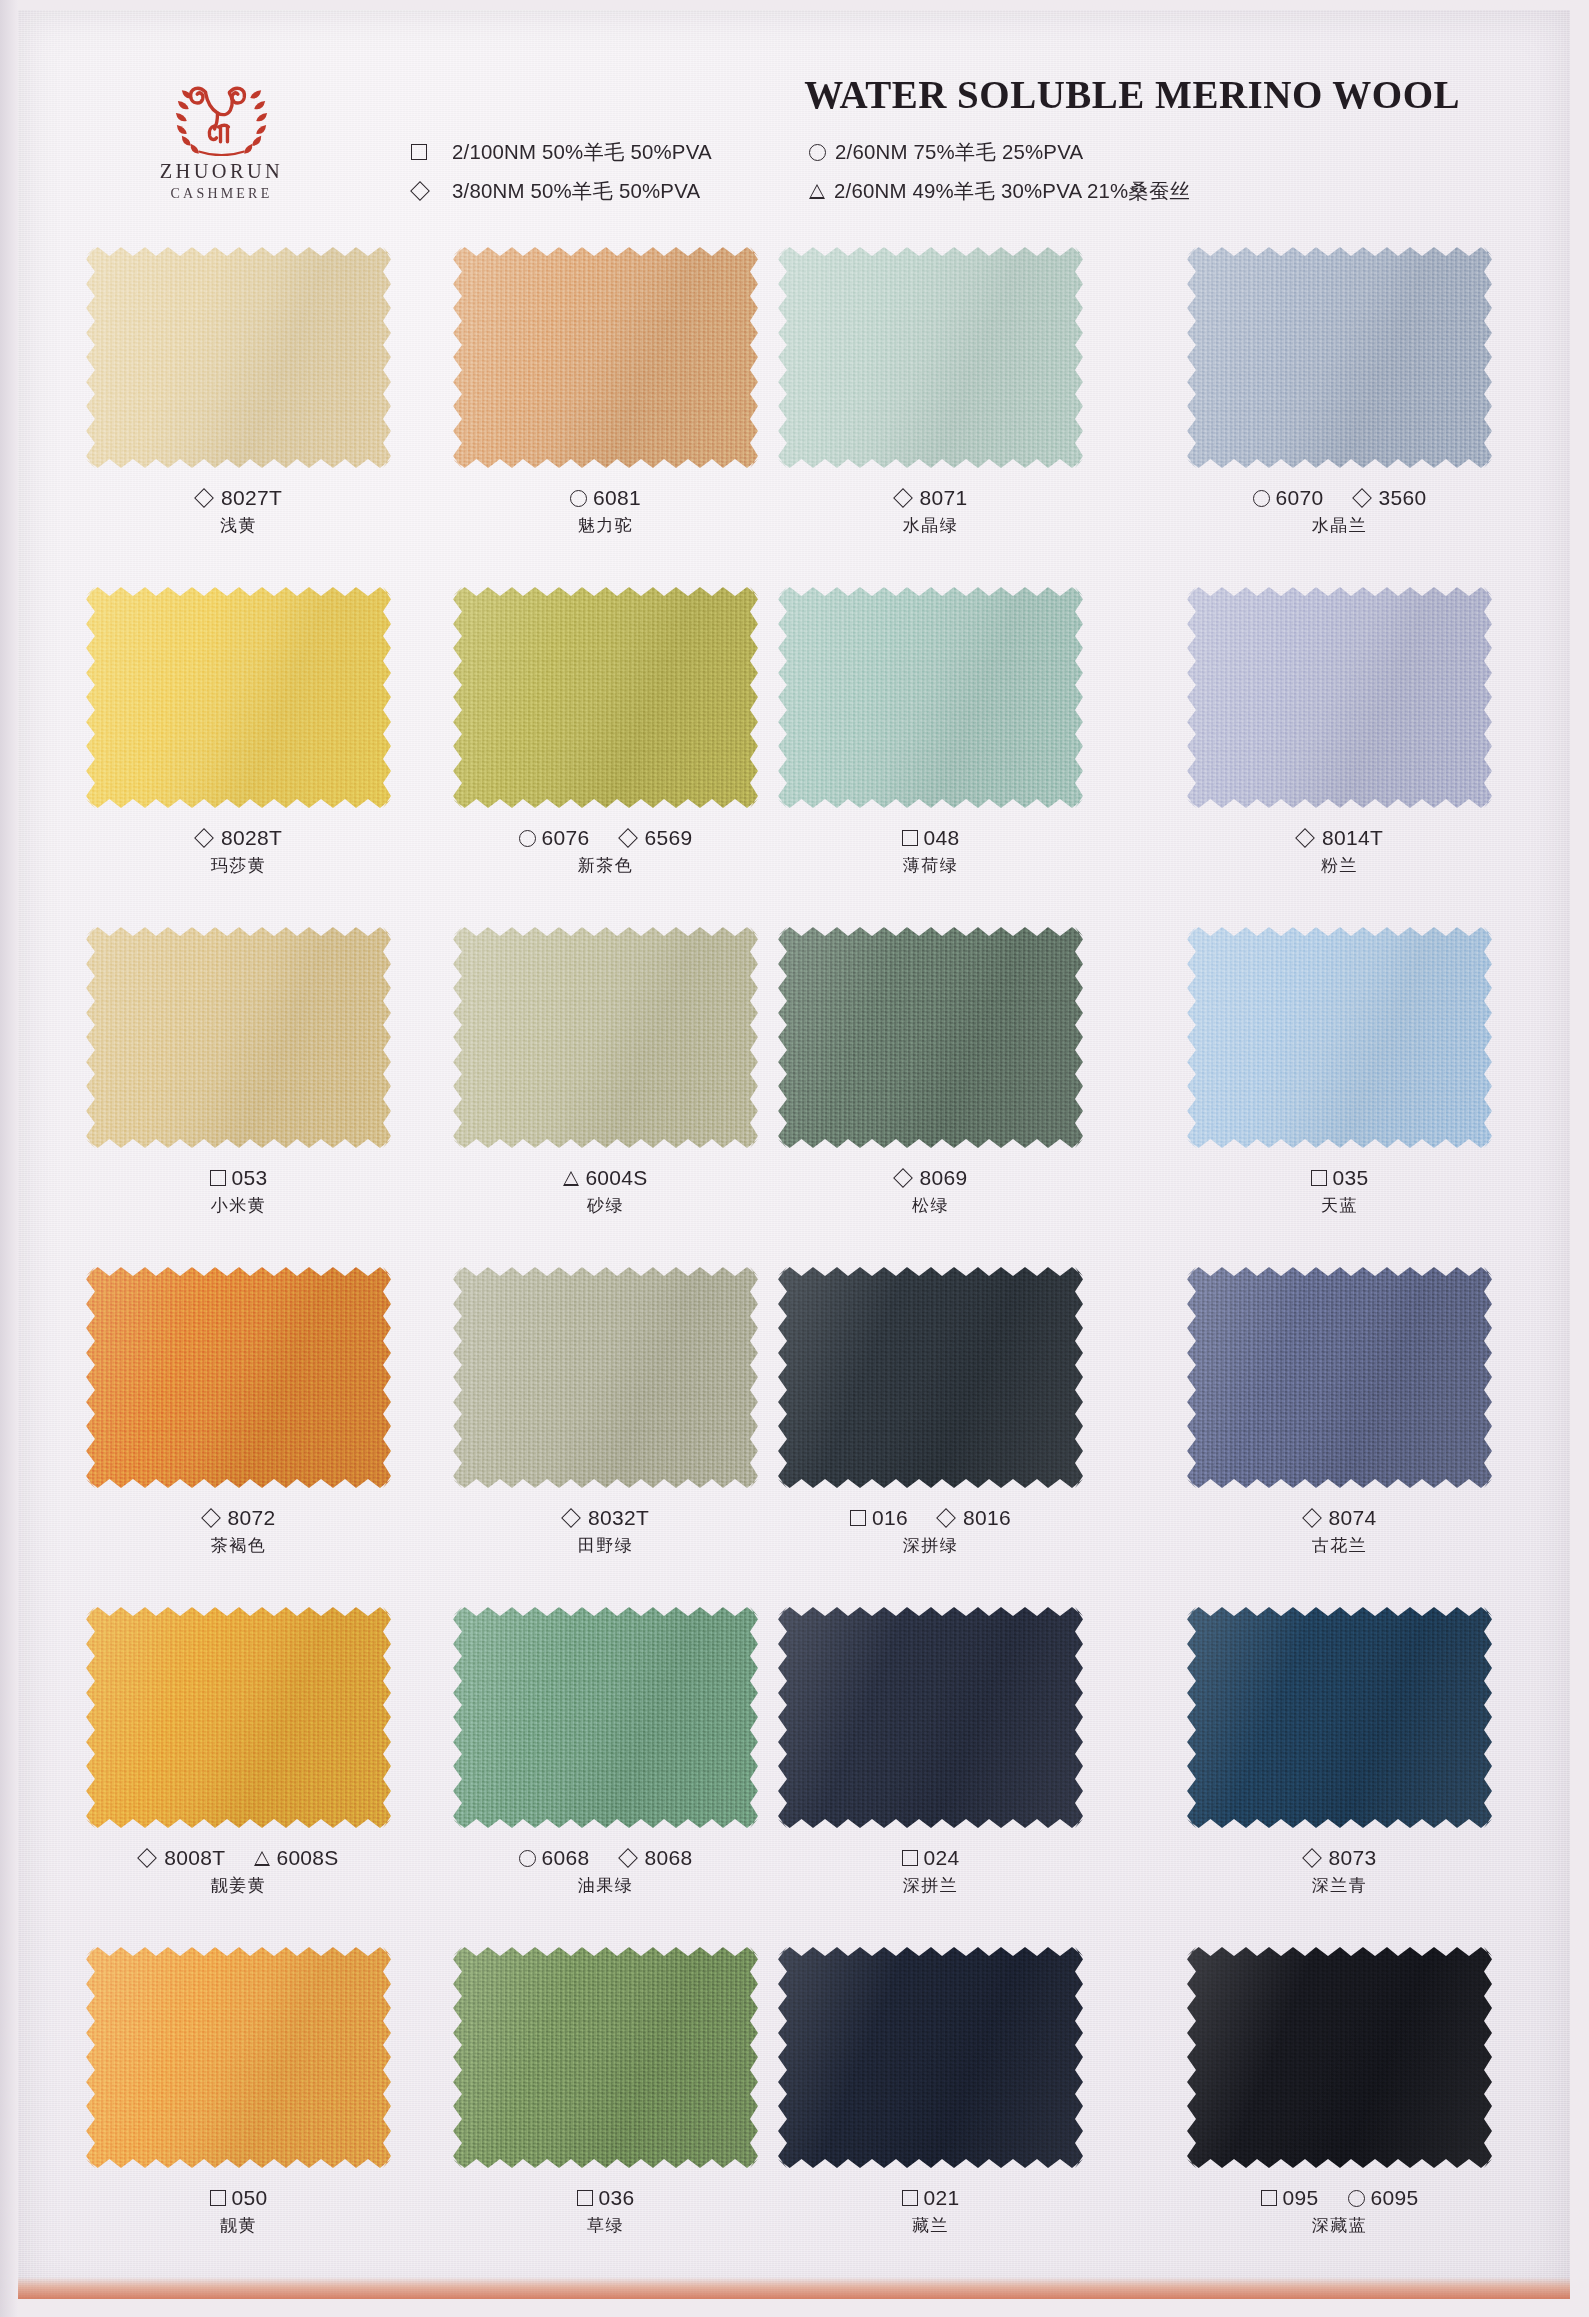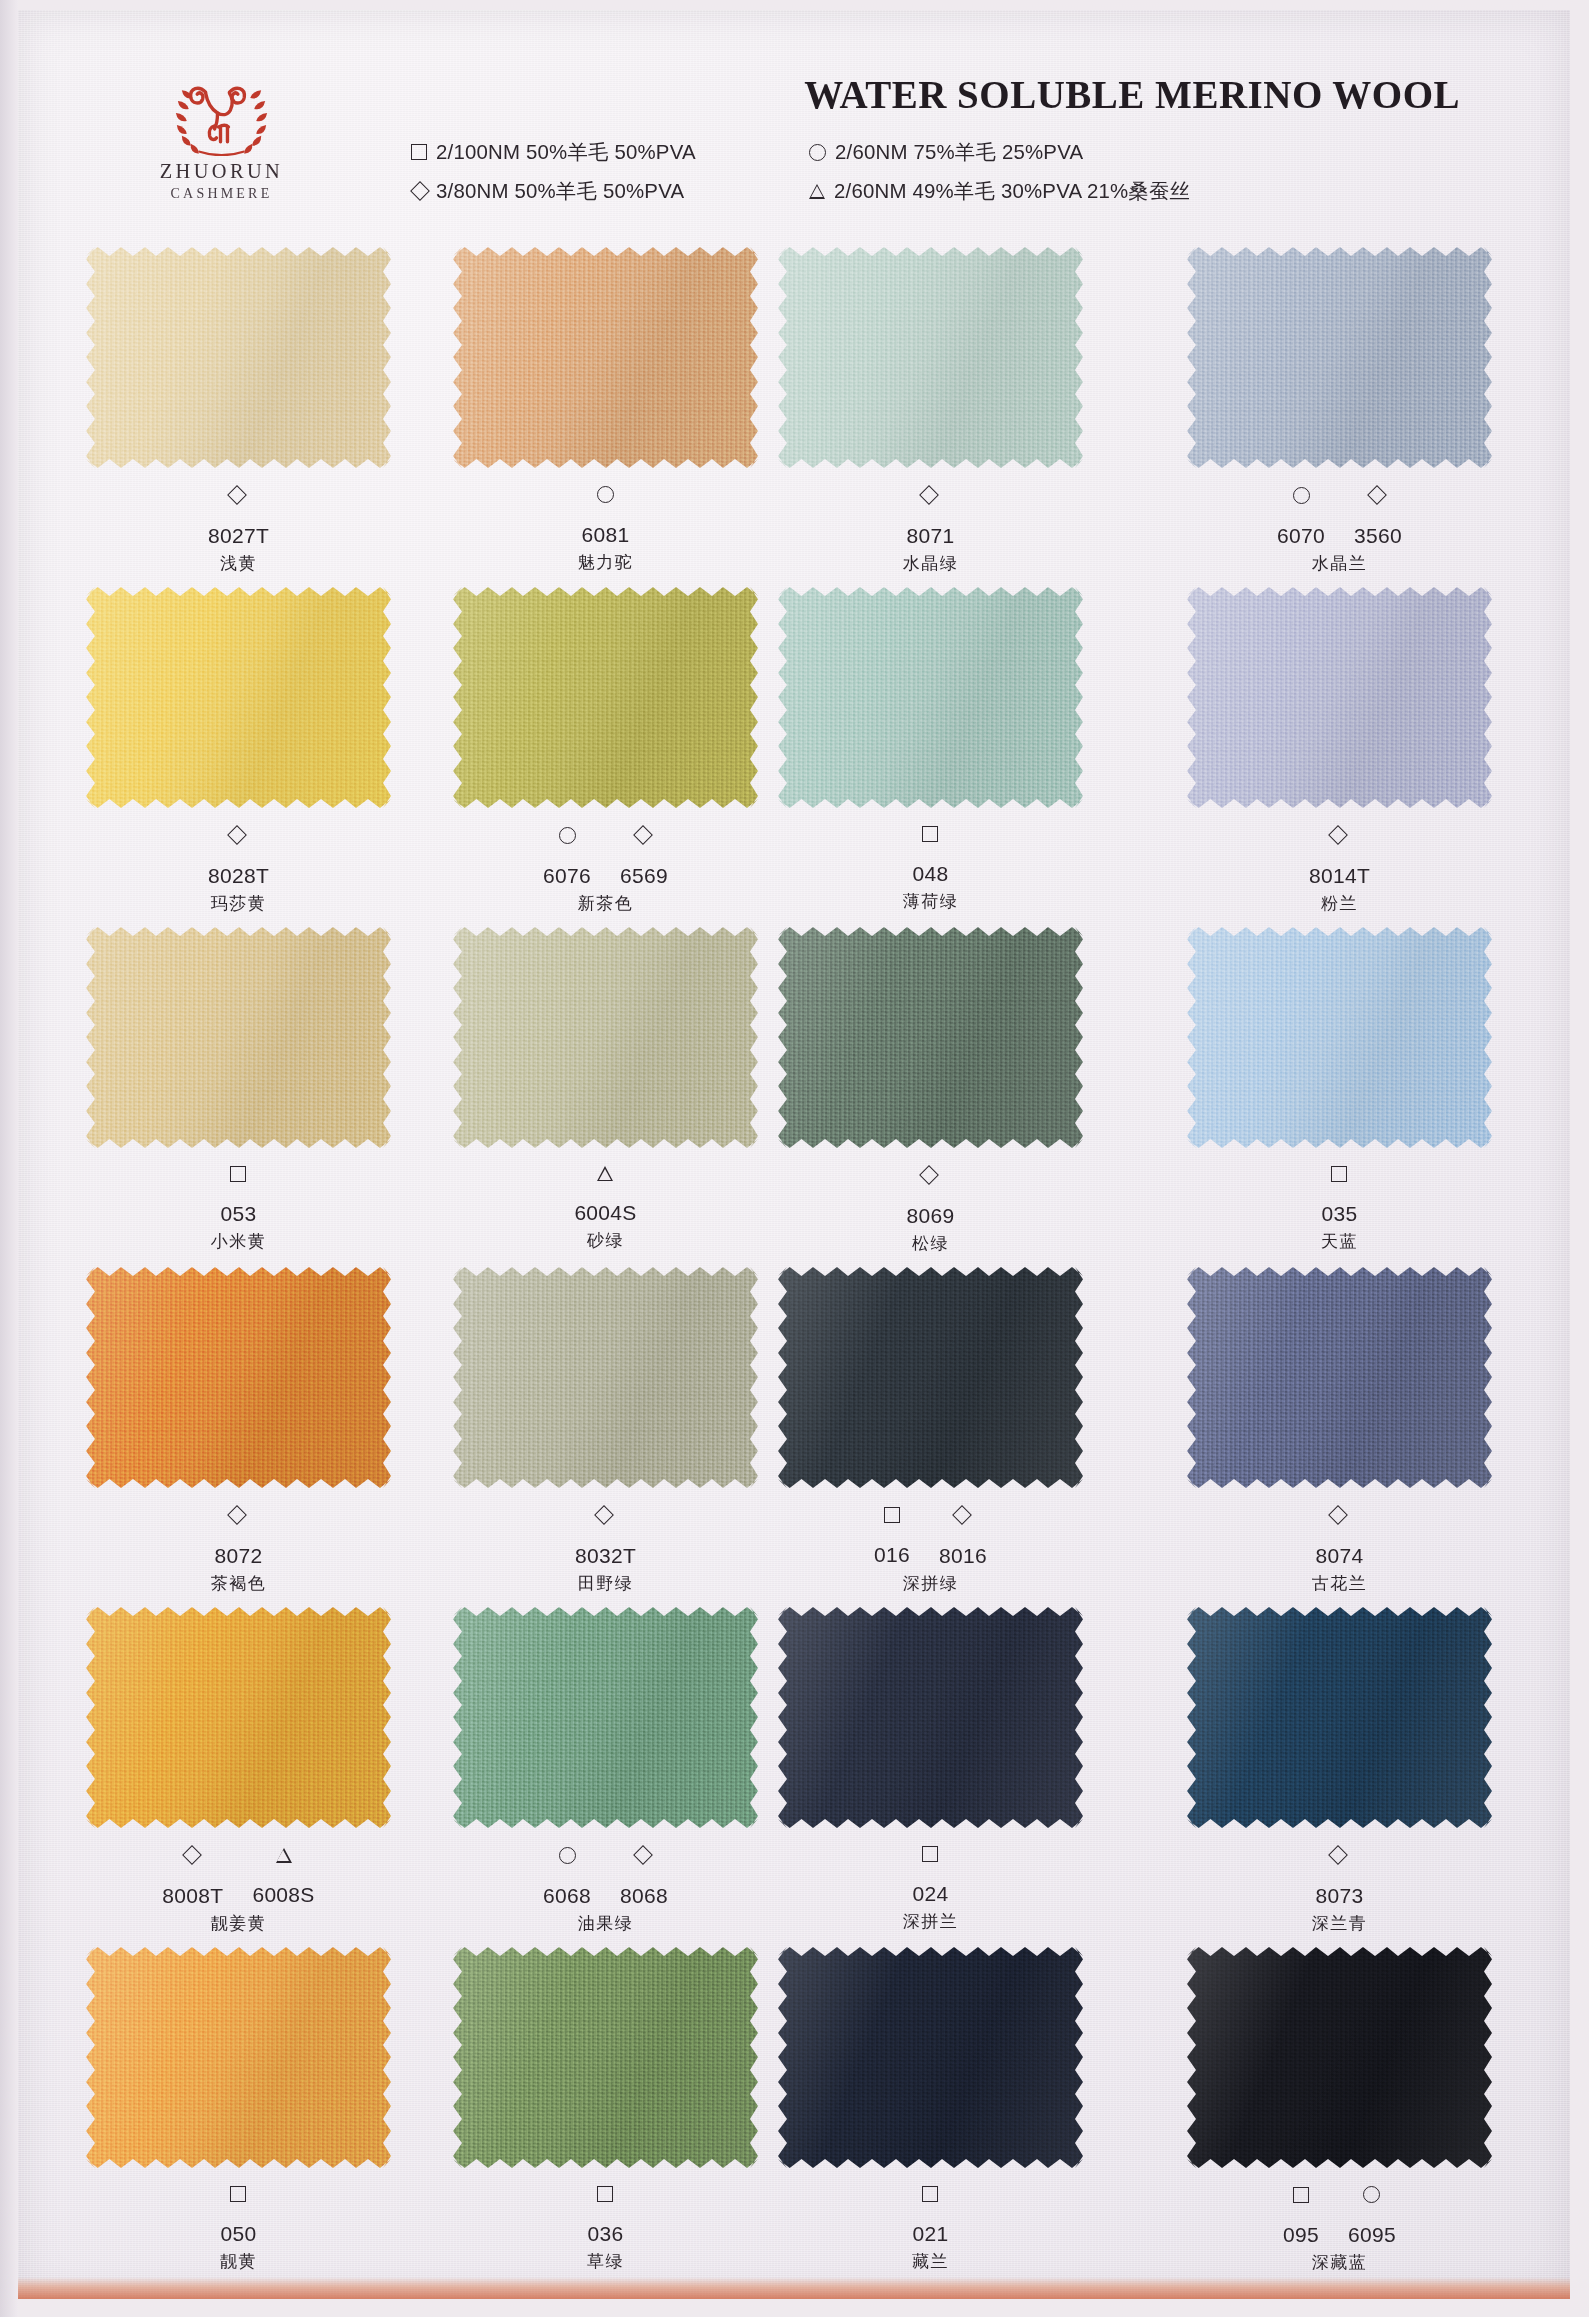--- a/index.html
+++ b/index.html
@@ -48,21 +48,21 @@
 
   #title{
     position:absolute; left:328px; top:20px; width:1114px;
     text-align:right;
     font-family:"Liberation Serif", serif;
     font-size:39px; font-weight:700; letter-spacing:0.5px; color:#221c22;
   }
   #legend{ position:absolute; left:393px; top:86px; width:1085px; }
   .legend-row{ display:flex; margin-bottom:11px; }
   .legend-cell{ font-size:20.4px; color:#2d272d; letter-spacing:0.2px; display:flex; align-items:center; }
-  .legend-cell:first-child{ width:398px; }
+  .legend-cell:first-child{ width:398px;gap:16px; }
   .legend-cell .sym{ margin-right:9px; display:inline-block; }
 
   
   .sym{ position:relative; display:inline-block; vertical-align:middle; }
   .sym-square{ width:14px; height:14px; border:1.6px solid #2d272d; }
   .sym-circle{ width:15px; height:15px; border:1.6px solid #2d272d; border-radius:50%; }
   .sym-diamond{ width:12px; height:12px; border:1.6px solid #2d272d; transform:rotate(45deg); margin:2px 4px 2px 2px;}
   .sym-triangle{ width:0; height:0; border-left:8.5px solid transparent; border-right:8.5px solid transparent;
                  border-bottom:15px solid #2d272d; position:relative; }
   .sym-triangle::after{ content:""; position:absolute; left:-6.3px; top:2.6px;
@@ -107,21 +107,21 @@
   .shadow{
     position:absolute; left:4px; top:6px; right:-4px; bottom:-6px;
     background:rgba(95,85,100,.22);
     filter:blur(5px);
     z-index:-1;
   }
 
   .label{ margin-top:18px; text-align:center; width:305px; }
   .codes{ font-size:21px; color:#2b252b; letter-spacing:0.3px; white-space:nowrap;
           display:flex; justify-content:center; align-items:center; gap:7px; }
-  .codes .grp{ display:flex; align-items:center; gap:20px; margin:0 11px;flex-direction:column; }
+  .codes .grp{ display:flex; align-items:center; gap:6px; margin:0 11px; }
   .cname{ margin-top:4px; font-size:17px; color:#2b252b; letter-spacing:1.5px;
           font-family:Liberation Mono, monospace; }
 </style>
 </head>
 <body>
 
 <div id="sheet">
   <div id="grain"></div>
 
   <div id="header">

